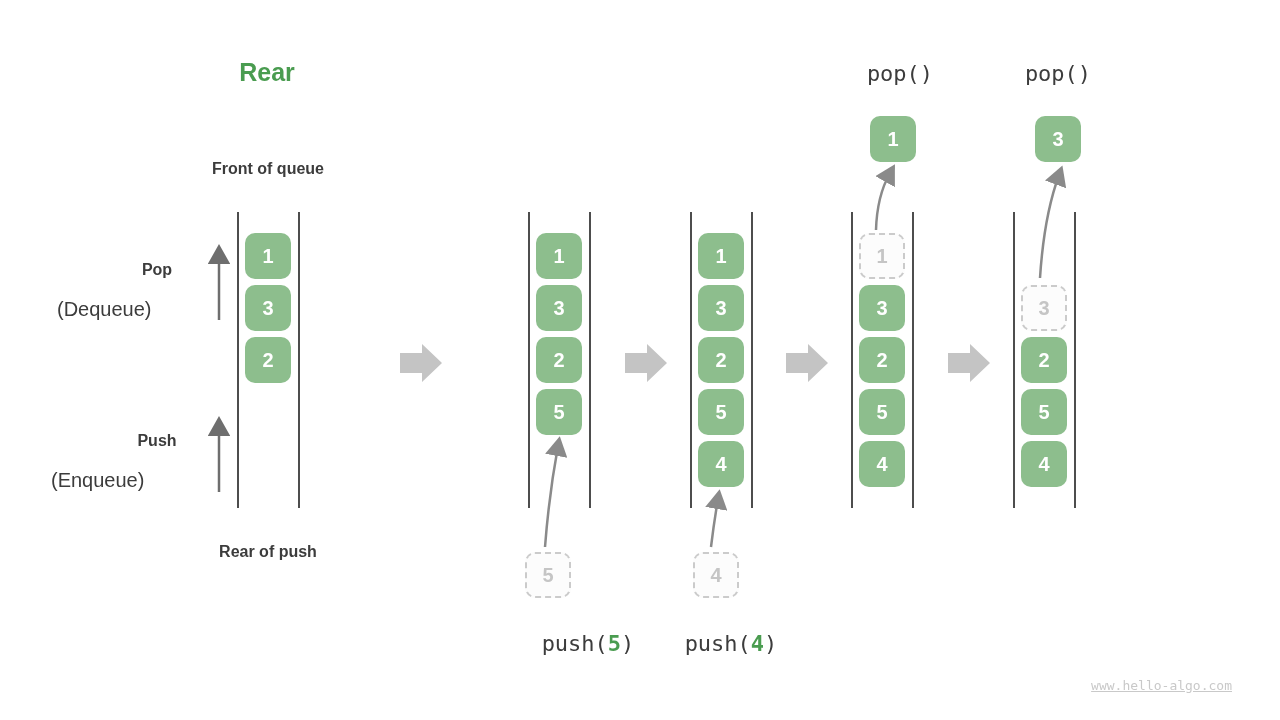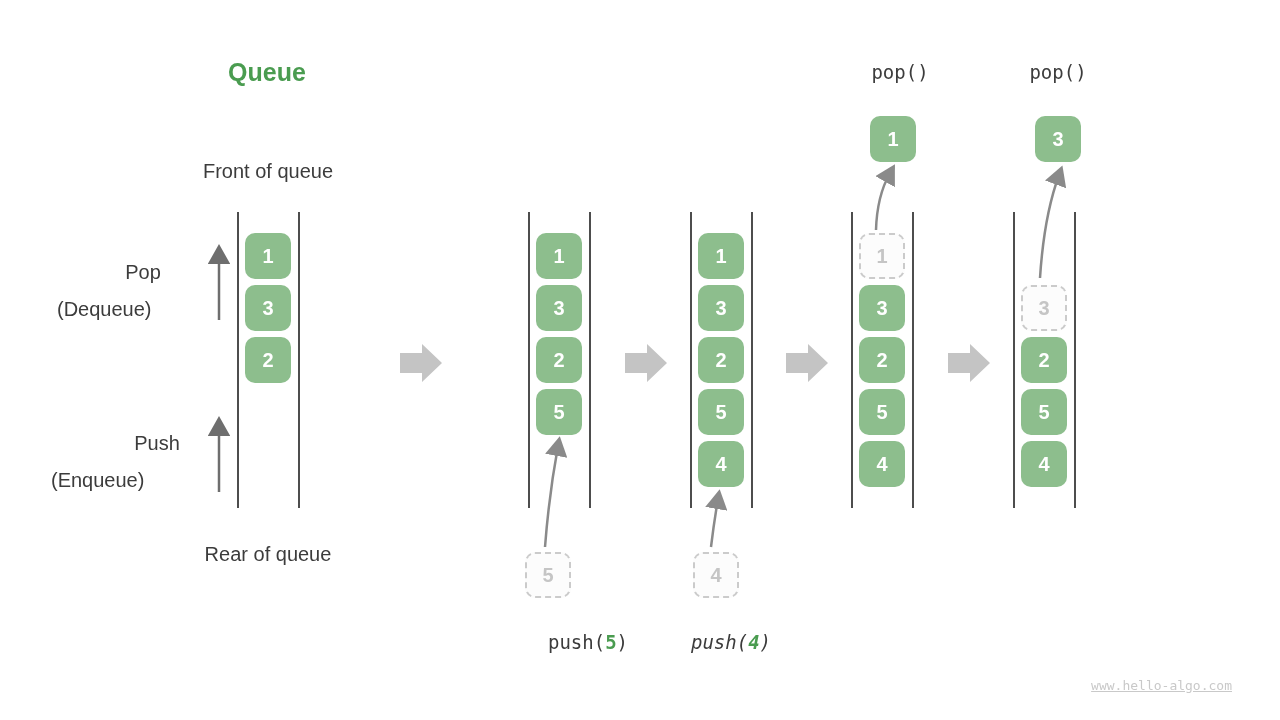--- a/index.html
+++ b/index.html
@@ -6,25 +6,25 @@
   html,body { width:1280px; height:720px; background:#fff; overflow:hidden; }
   body { position:relative; font-family:"Liberation Sans", sans-serif; }
 
   .abs { position:absolute; }
 
   
   .title { left:167px; top:58px; width:200px; text-align:center;
            font-size:25px; font-weight:bold; color:var(--green_text,#4A9C50); }
 
   
-  .lbl-bold  { font-weight:normal; font-size:20px; color:var(--dark_text,#3C3C3C); text-align:center; }
+  .lbl-bold  { font-weight:bold; font-size:16px; color:var(--dark_text,#3C3C3C); text-align:center; }
   .lbl-reg   { font-size:20px; color:var(--dark_text,#3C3C3C); text-align:left; }
   .front-lbl { left:168px; top:160px; width:200px; }
   .rear-lbl  { left:168px; top:543px; width:200px; }
-  .pop-lbl   { left:43px;  top:261px; width:200px; }
+  .pop-lbl   { left:57px;  top:261px; width:200px; }
   .pop-sub   { left:57px;  top:298px; width:200px; }
   .push-lbl  { left:57px;  top:432px; width:200px; }
   .push-sub  { left:51px;  top:469px; width:200px; }
 
   
   .queue-col { position:absolute; top:212px; width:63px; height:296px; }
   .qline { position:absolute; top:0; width:2px; height:296px; background:var(--line_color,#4D4D4D); }
   .qline.left  { left:0; }
   .qline.right { left:61px; }
 
@@ -43,39 +43,39 @@
             background:var(--green_box,#8DBE8D); color:#fff; font-weight:bold; font-size:20px;
             display:flex; align-items:center; justify-content:center; }
 
   
   .pending { position:absolute; top:552px; width:46px; height:46px; border-radius:10px;
              background:var(--dashed_fill,#FCFCFC); border:2px dashed var(--dashed_border,#CBCBCB);
              color:var(--dashed_text,#C5C5C5); font-weight:bold; font-size:20px;
              display:flex; align-items:center; justify-content:center; }
 
   
-  .code { font-family:"DejaVu Sans Mono", monospace; font-size:19px;
+  .code { font-family:"DejaVu Sans Mono", monospace; font-size:22px;
           color:var(--dark_text,#3C3C3C); text-align:center; }
   .code .arg { color:var(--green_text,#4A9C50); font-weight:bold; }
   .pop-call-1 { left:830px; top:61px; width:140px; }
   .pop-call-2 { left:988px; top:61px; width:140px; }
   .push-call-1 { left:518px; top:631px; width:140px; }
-  .push-call-2 { left:661px; top:631px; width:140px;font-style:italic; }
+  .push-call-2 { left:661px; top:631px; width:140px; }
 
   .watermark { right:48px; top:678px; font-family:"DejaVu Sans Mono", monospace;
                font-size:13px; color:#C9C9C9;text-decoration:underline; }
 
   svg.overlay { position:absolute; left:0; top:0; width:1280px; height:720px; pointer-events:none; }
 </style>
 </head>
 <body>
 
-<div class="abs title">Queue</div>
+<div class="abs title">Rear</div>
 <div class="abs lbl-bold front-lbl">Front of queue</div>
-<div class="abs lbl-bold rear-lbl">Rear of queue</div>
+<div class="abs lbl-bold rear-lbl">Rear of push</div>
 <div class="abs lbl-bold pop-lbl">Pop</div>
 <div class="abs lbl-reg  pop-sub">(Dequeue)</div>
 <div class="abs lbl-bold push-lbl">Push</div>
 <div class="abs lbl-reg  push-sub">(Enqueue)</div>
 
 <div class="queue-col" style="left:237px">
   <div class="qline left"></div>
   <div class="qline right"></div>
   <div class="qbox slot0">1</div>
   <div class="qbox slot1">3</div>

